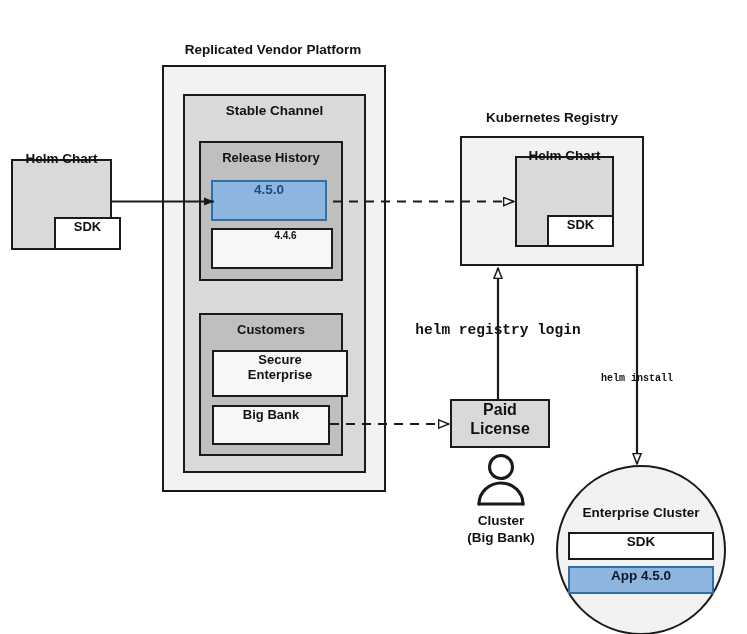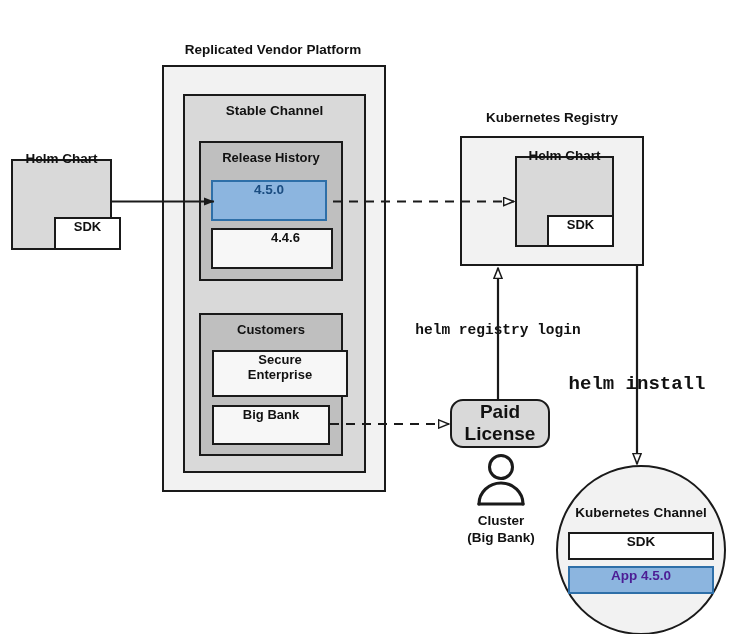--- a/index.html
+++ b/index.html
@@ -89,21 +89,21 @@
   </div>
 
   <div class="box box-titletop" style="left:199px; top:113px; width:144px; height:140px; background:#bfbfbf; font-size:13px;">
     <span>Release History</span>
   </div>
 
   <div class="box" style="left:211px; top:152px; width:116px; height:41px; background:#8CB5DF; border-color:#2E6FA8; color:#1A4C80; font-size:13.5px;">
     <span>4.5.0</span>
   </div>
 
-  <div class="box" style="left:211px; top:200px; width:122px; height:41px; background:#f7f7f7; font-size:13px;padding-left:27px;">
+  <div class="box" style="left:211px; top:200px; width:122px; height:41px; background:#f7f7f7; font-size:10px;padding-left:27px;">
     <span>4.4.6</span>
   </div>
 
   <div class="box box-titletop" style="left:199px; top:285px; width:144px; height:143px; background:#bfbfbf; font-size:13px;">
     <span>Customers</span>
   </div>
 
   <div class="box" style="left:212px; top:322px; width:136px; height:47px; background:#f7f7f7; font-size:13px; white-space:pre-line;">
     <span>Secure
 Enterprise</span>
@@ -115,49 +115,49 @@
 
   <div class="box" style="left:460px; top:108px; width:184px; height:130px; background:#f2f2f2;"></div>
 
   <div class="box" style="left:515px; top:128px; width:99px; height:91px; background:#d9d9d9; font-size:13.5px;">
     <span style="position:relative; top:-10px;">Helm Chart</span>
   </div>
   <div class="box" style="left:547px; top:187px; width:67px; height:32px; background:#ffffff; font-size:13px;">
     <span>SDK</span>
   </div>
 
-  <div class="box" style="left:450px; top:371px; width:100px; height:49px; background:#d9d9d9; font-size:19px; white-space:pre-line;border-radius:13px;">
+  <div class="box" style="left:450px; top:371px; width:100px; height:49px; background:#d9d9d9; font-size:16px; white-space:pre-line;">
     <span>Paid
 License</span>
   </div>
 
   <svg class="actor" style="left:473px; top:426px;" width="56" height="52" viewBox="0 0 56 52">
     <circle cx="28" cy="13" r="11.5" fill="none" stroke="#1a1a1a" stroke-width="3"></circle>
     <path d="M6 50 A22 21 0 0 1 50 50" fill="none" stroke="#1a1a1a" stroke-width="3.2" stroke-linecap="round"></path>
     <line x1="6" y1="50" x2="50" y2="50" stroke="#1a1a1a" stroke-width="3.2" stroke-linecap="round"></line>
   </svg>
 
   <div class="lbl" style="left:445px; top:485px; width:112px; font-size:13.5px;">Cluster</div>
   <div class="lbl" style="left:445px; top:502px; width:112px; font-size:13.5px;">(Big Bank)</div>
 
   <div class="circle" style="left:556px; top:437px; width:170px; height:170px; background:#f2f2f2;"></div>
 
-  <div class="lbl" style="left:556px; top:477px; width:170px; font-size:13.5px;">Kubernetes Channel</div>
+  <div class="lbl" style="left:556px; top:477px; width:170px; font-size:13.5px;">Enterprise Cluster</div>
 
   <div class="box" style="left:568px; top:504px; width:146px; height:28px; background:#ffffff; font-size:13.5px;">
     <span>SDK</span>
   </div>
 
-  <div class="box" style="left:568px; top:538px; width:146px; height:28px; background:#8CB5DF; border-color:#2E6FA8; color:#4c1d95; font-size:13.5px;">
+  <div class="box" style="left:568px; top:538px; width:146px; height:28px; background:#8CB5DF; border-color:#2E6FA8; color:#0f172a; font-size:13.5px;">
     <span>App 4.5.0</span>
   </div>
 
   <div class="lbl mono" style="left:386px; top:294px; width:224px; font-size:14.5px;">helm registry login</div>
 
-  <div class="lbl mono" style="left:558px; top:345px; width:158px; font-size:19px;">helm install</div>
+  <div class="lbl mono" style="left:558px; top:345px; width:158px; font-size:10px;">helm install</div>
 
   <svg class="edges">
     <defs>
       <marker id="solidArrow" markerWidth="11" markerHeight="9" refX="10.2" refY="4.5" orient="auto" markerUnits="userSpaceOnUse">
         <path d="M0,0.4 L10.5,4.5 L0,8.6 z" fill="#1a1a1a"></path>
       </marker>
       <marker id="openArrow" markerWidth="12" markerHeight="10" refX="11.2" refY="5" orient="auto" markerUnits="userSpaceOnUse">
         <path d="M0.8,0.9 L11,5 L0.8,9.1 z" fill="#ffffff" stroke="#1a1a1a" stroke-width="1.5"></path>
       </marker>
     </defs>

